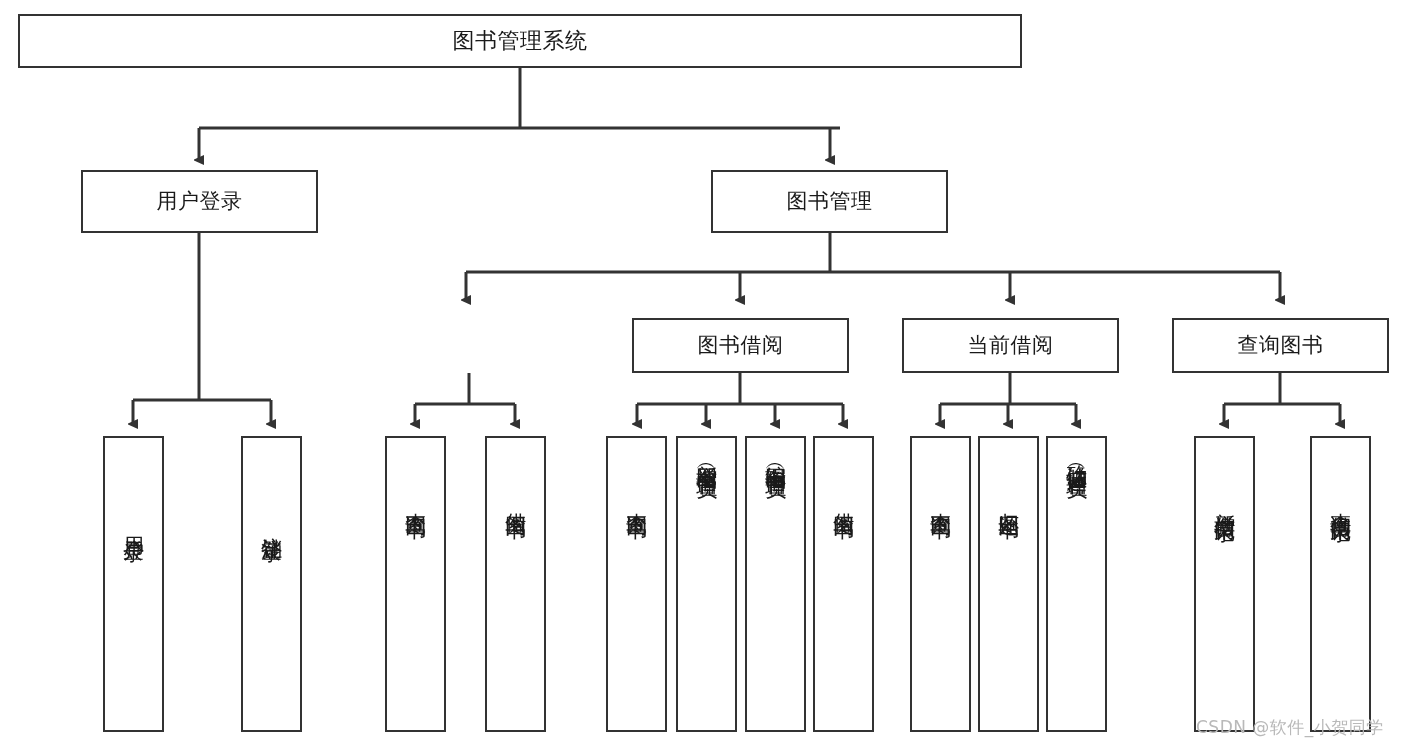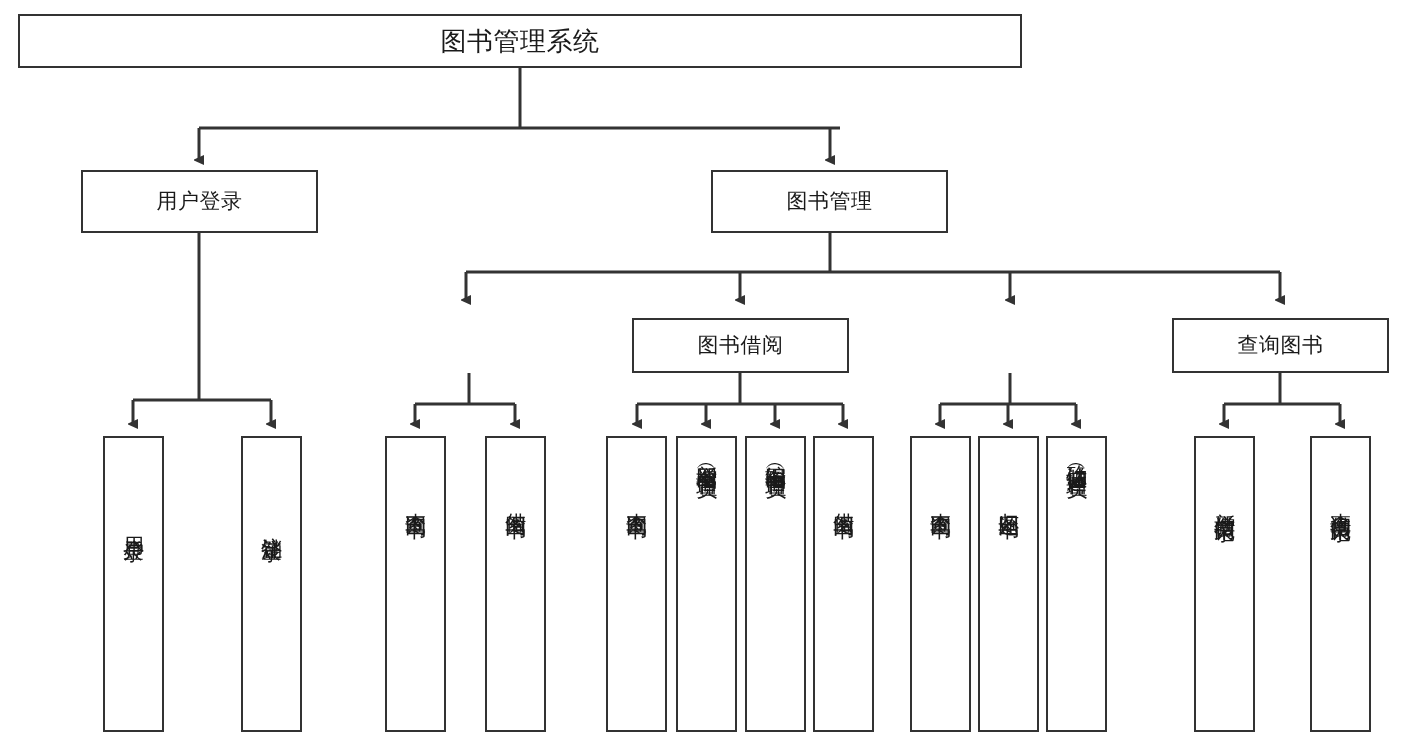--- a/index.html
+++ b/index.html
@@ -41,21 +41,21 @@
     text-align: center;
     line-height: 1.18;
     letter-spacing: 0.5px;
   }
   
   .node.horiz .label {
     writing-mode: horizontal-tb;
     font-size: 21px;
   }
   .node.root .label {
-    font-size: 26px;
+    font-size: 22px;
   }
   
   .node.vert {
     align-items: flex-start;
     justify-content: center;
     padding-top: 6px;
   }
   .node.vert .label {
     writing-mode: vertical-rl;
     text-orientation: upright;
@@ -145,20 +145,23 @@
   <div class="node horiz" style="left:81px; top:170px; width:237px; height:63px;">
     <span class="label">用户登录</span>
   </div>
   <div class="node horiz" style="left:711px; top:170px; width:237px; height:63px;">
     <span class="label">图书管理</span>
   </div>
 
   <div class="node horiz" style="left:632px; top:318px; width:217px; height:55px;">
     <span class="label">图书借阅</span>
   </div>
+  <div class="node horiz" style="left:902px; top:318px; width:217px; height:55px;">
+    <span class="label">当前借阅</span>
+  </div>
   <div class="node horiz" style="left:1172px; top:318px; width:217px; height:55px;">
     <span class="label">查询图书</span>
   </div>
 
   <div class="node vert mid" style="left:103px; top:436px; width:61px; height:296px;">
     <span class="label">用户登录</span>
   </div>
   <div class="node vert mid" style="left:241px; top:436px; width:61px; height:296px;">
     <span class="label">注销登录</span>
   </div>
@@ -193,14 +196,15 @@
     <span class="label">确认归还（管理员）</span>
   </div>
 
   <div class="node vert midshort" style="left:1194px; top:436px; width:61px; height:296px;">
     <span class="label">新增借阅记录</span>
   </div>
   <div class="node vert midshort" style="left:1310px; top:436px; width:61px; height:296px;">
     <span class="label">查询借阅记录</span>
   </div>
 
+  <div class="watermark">CSDN @软件_小贺同学</div>
 
 </div>
 
 </body></html>

